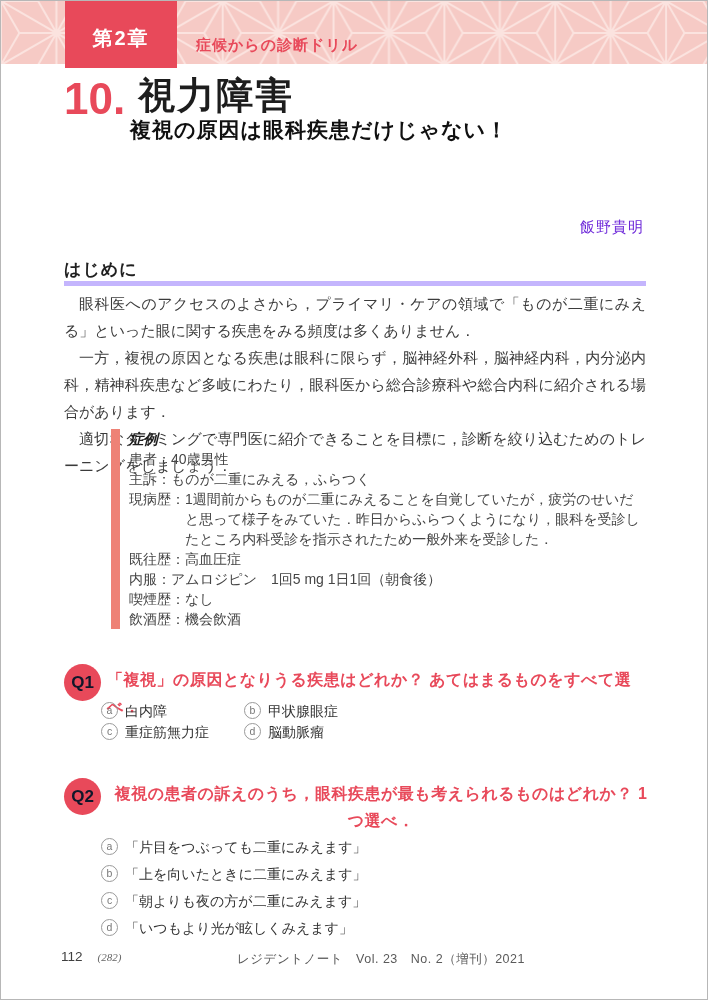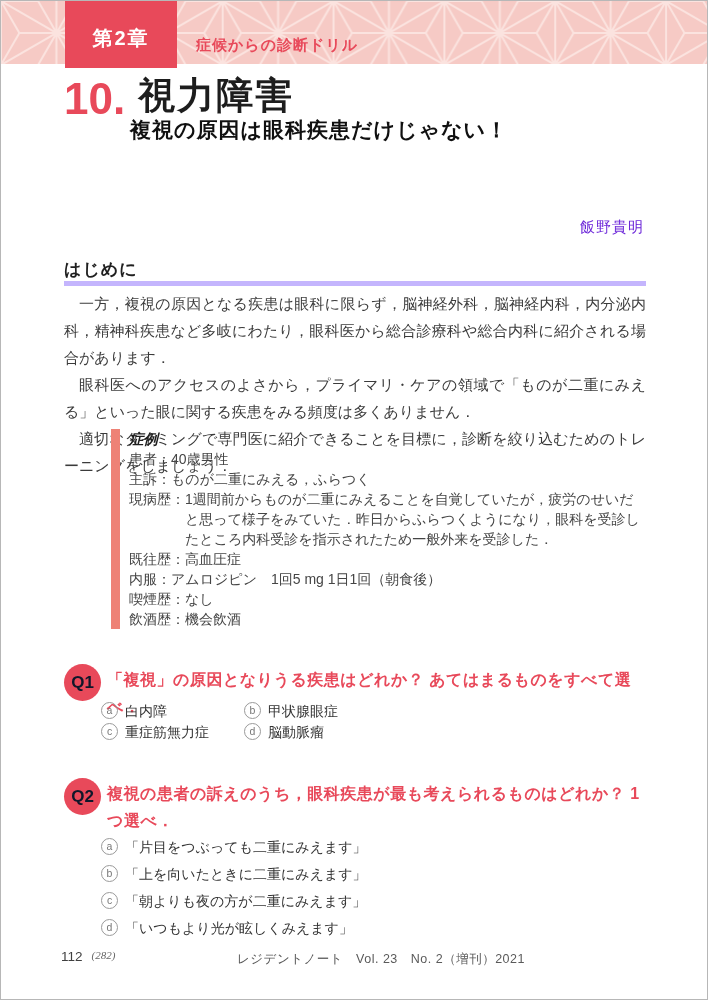--- a/index.html
+++ b/index.html
@@ -57,34 +57,34 @@
     background:#E8495A;color:#0f172a;font-weight:bold;font-size:17px;
     display:flex;align-items:center;justify-content:center;z-index:2;
   }
   .q1-badge{top:663px;}
   .q2-badge{top:777px;}
   .q-prompt{
     position:absolute;left:106px;color:#E8495A;font-weight:bold;
     font-size:16px;line-height:27px;letter-spacing:0.5px;
   }
   .q1-prompt{top:665px;width:545px;}
-  .q2-prompt{top:779px;width:548px;}
+  .q2-prompt{top:779px;width:548px;text-align:center;}
   .q1-options{
     position:absolute;left:100px;top:700px;display:grid;
     grid-template-columns:143px auto;font-size:14px;line-height:21px;color:#333;
   }
   .q2-options{position:absolute;left:100px;top:833px;font-size:14px;line-height:27px;color:#333;}
   .option{display:flex;align-items:center;}
   .opt-mark{
     display:inline-flex;flex:none;width:15px;height:15px;border:1px solid #9a9a9a;border-radius:50%;
     color:#777;font-size:10.5px;align-items:center;justify-content:center;
     margin-right:7px;transform:translateY(-1px);
   }
   
-  .footer-left{position:absolute;left:60px;top:948px;display:flex;align-items:flex-start;gap:9px;}
+  .footer-left{position:absolute;left:60px;top:948px;display:flex;align-items:center;gap:15px;}
   .footer-pageno{font-size:13.5px;color:#3f3f3f;}
   .footer-seq{font-family:"Liberation Serif",serif;font-style:italic;font-size:11px;color:#666;}
   .footer-center{
     position:absolute;left:54px;top:950px;width:652px;text-align:center;
     font-size:12.5px;color:#5a5a5a;letter-spacing:0.5px;
   }
 </style>
 </head>
 <body>
 
@@ -116,22 +116,22 @@
   <div class="title-row">
     <span class="title-number">10.</span>
     <span class="title-text">視力障害</span>
   </div>
   <div class="subtitle">複視の原因は眼科疾患だけじゃない！</div>
 
   <div class="author">飯野貴明</div>
 
   <div class="intro-heading">はじめに</div>
   <div class="intro-body">
+    <p>眼科医へのアクセスのよさから，プライマリ・ケアの領域で「ものが二重にみえる」といった眼に関する疾患をみる頻度は多くありません．</p>
     <p>一方，複視の原因となる疾患は眼科に限らず，脳神経外科，脳神経内科，内分泌内科，精神科疾患など多岐にわたり，眼科医から総合診療科や総合内科に紹介される場合があります．</p>
-    <p>眼科医へのアクセスのよさから，プライマリ・ケアの領域で「ものが二重にみえる」といった眼に関する疾患をみる頻度は多くありません．</p>
     <p>適切なタイミングで専門医に紹介できることを目標に，診断を絞り込むためのトレーニングをしましょう．</p>
   </div>
 
   <div class="case-box">
     <div class="case-heading">症例</div>
     <div class="case-item">
       <span class="case-label">患者：</span>
       <span class="case-text">40歳男性</span>
     </div>
     <div class="case-item">

